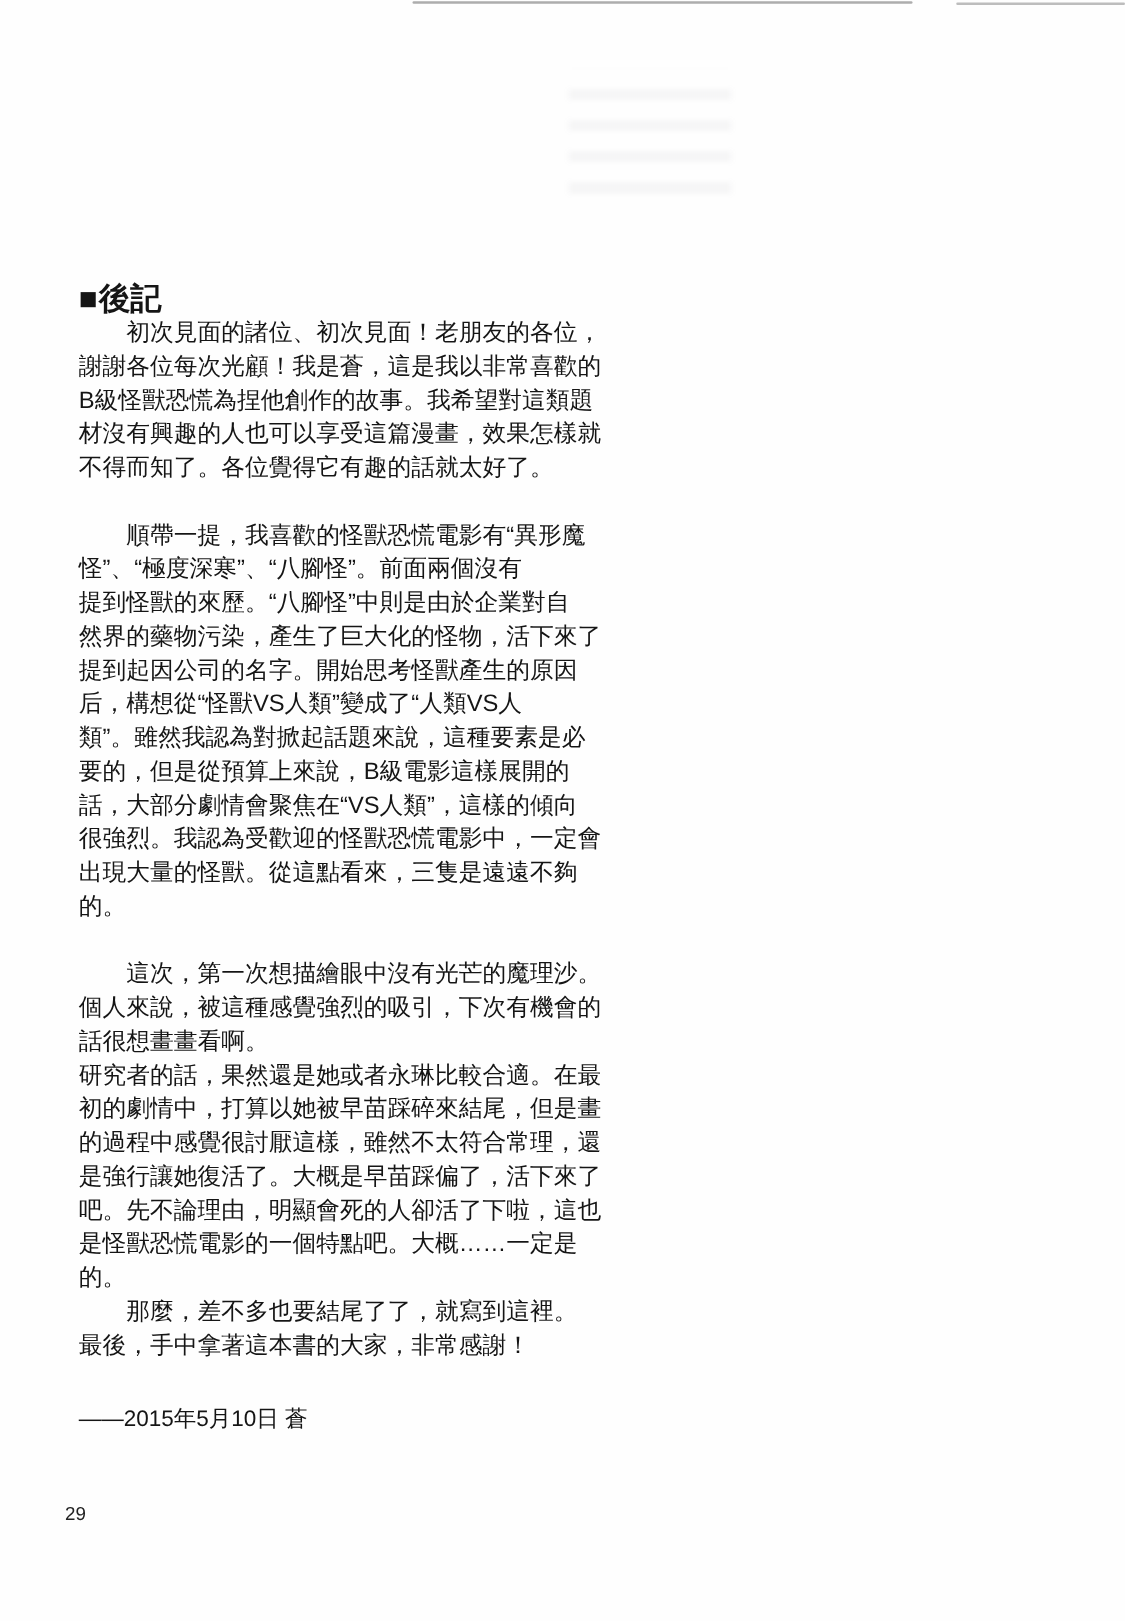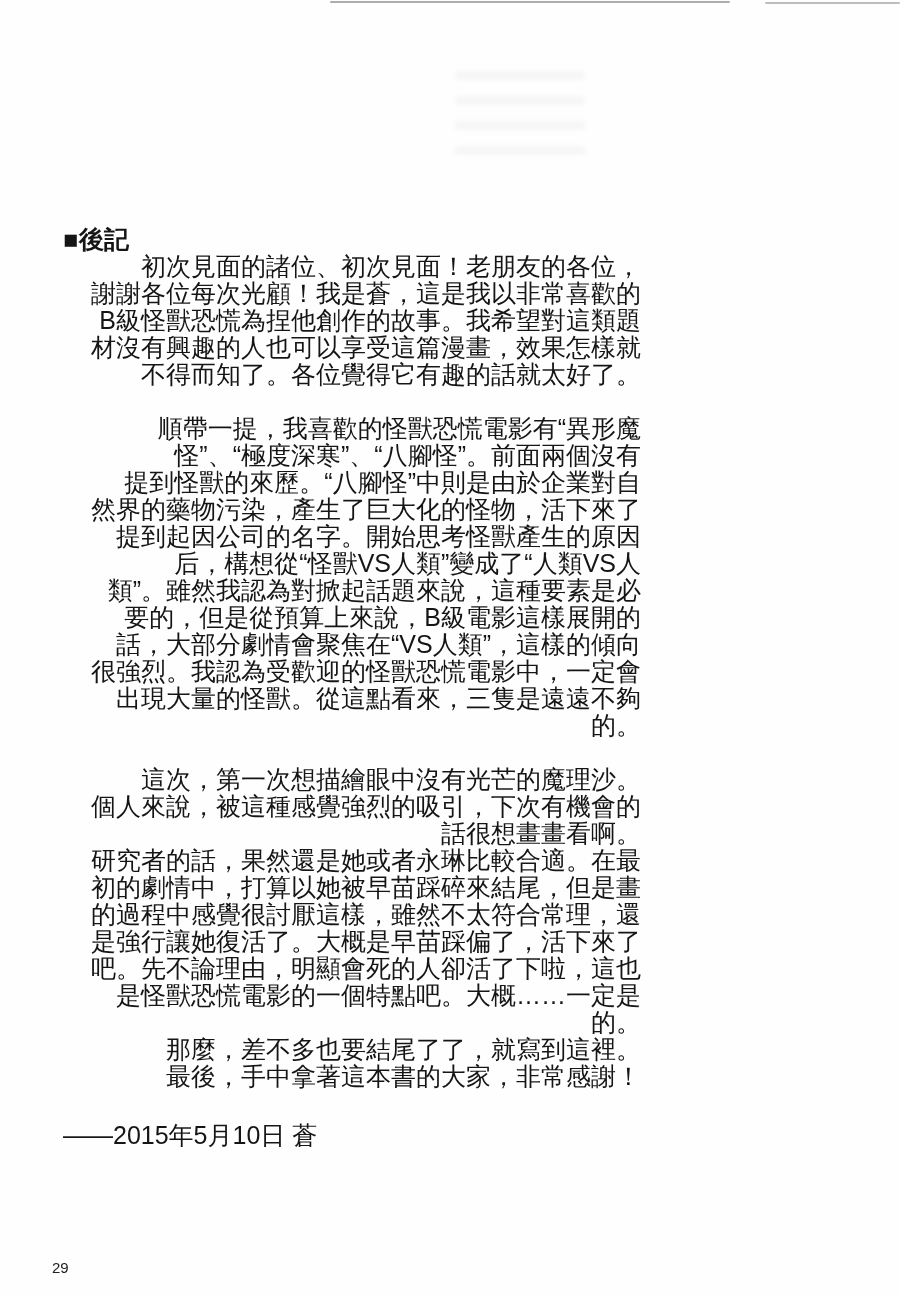--- a/index.html
+++ b/index.html
@@ -53,35 +53,34 @@
     font-size: 25px;
     line-height: 27px;
     font-weight: bold;
   }
   .title .marker {
     margin-right: 1px;
   }
   .para {
     margin: 0 0 27px 0;
     white-space: pre-wrap;
-    font-size: 25px;
+    font-size: 19px;
     line-height: 27px;
-    text-align: right;
   }
   .para:last-of-type { margin-bottom: 0; }
   .signature {
     margin: 32px 0 0 0;
-    font-size: 25px;
+    font-size: 18px;
     line-height: 27px;
     white-space: pre-wrap;
   }
   .page-number {
     position: absolute;
     left: 52px;
-    top: 1259px;
+    top: 1203px;
     font-size: 15px;
     line-height: 18px;
     color: #222222;
   }
 </style>
 </head>
 <body>
 
 <div class="paper">
 

